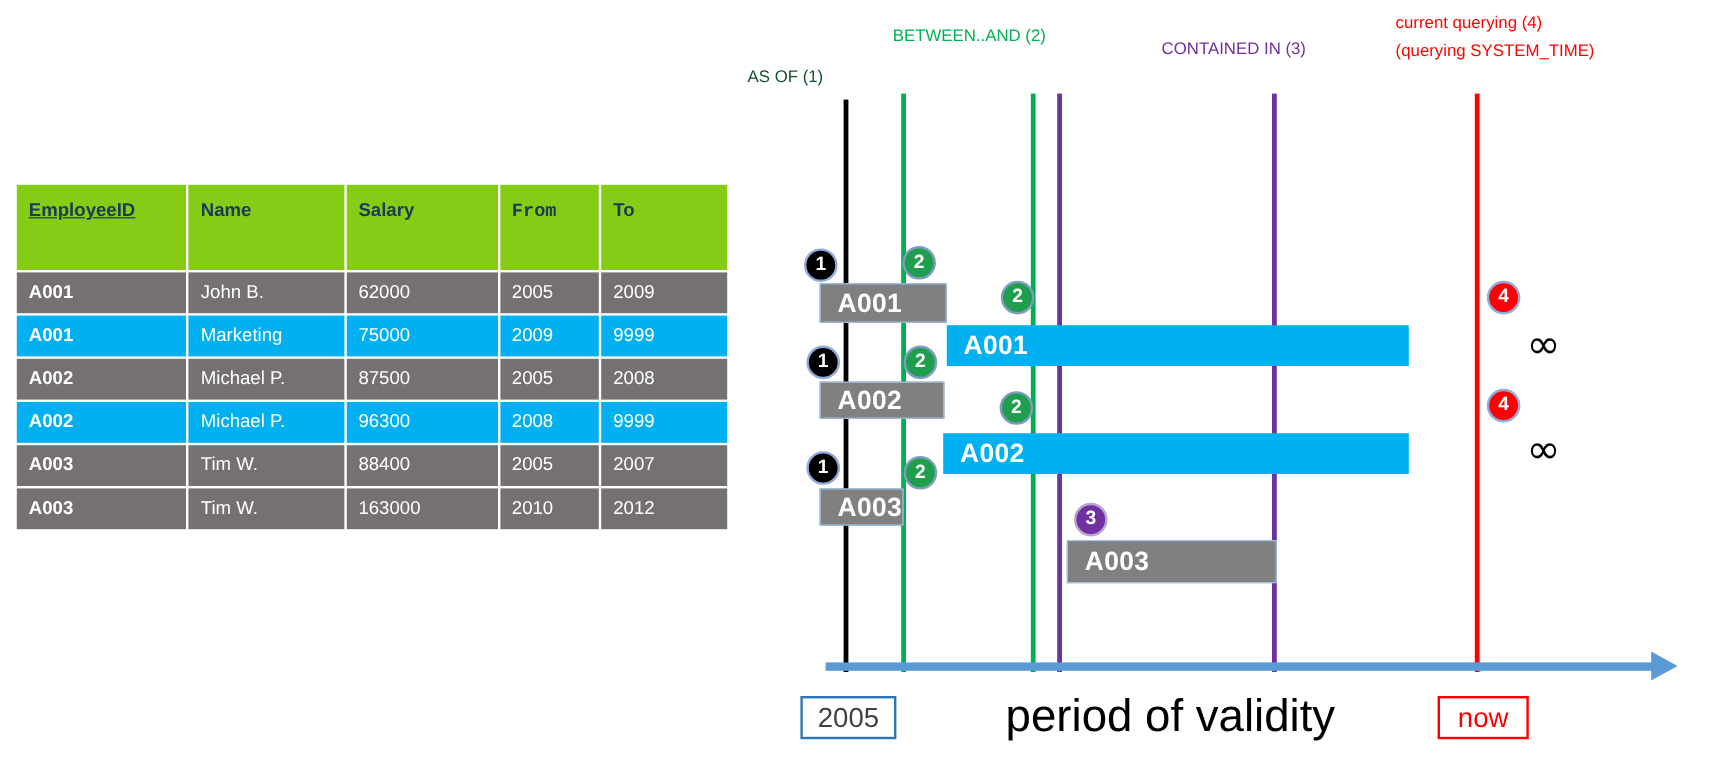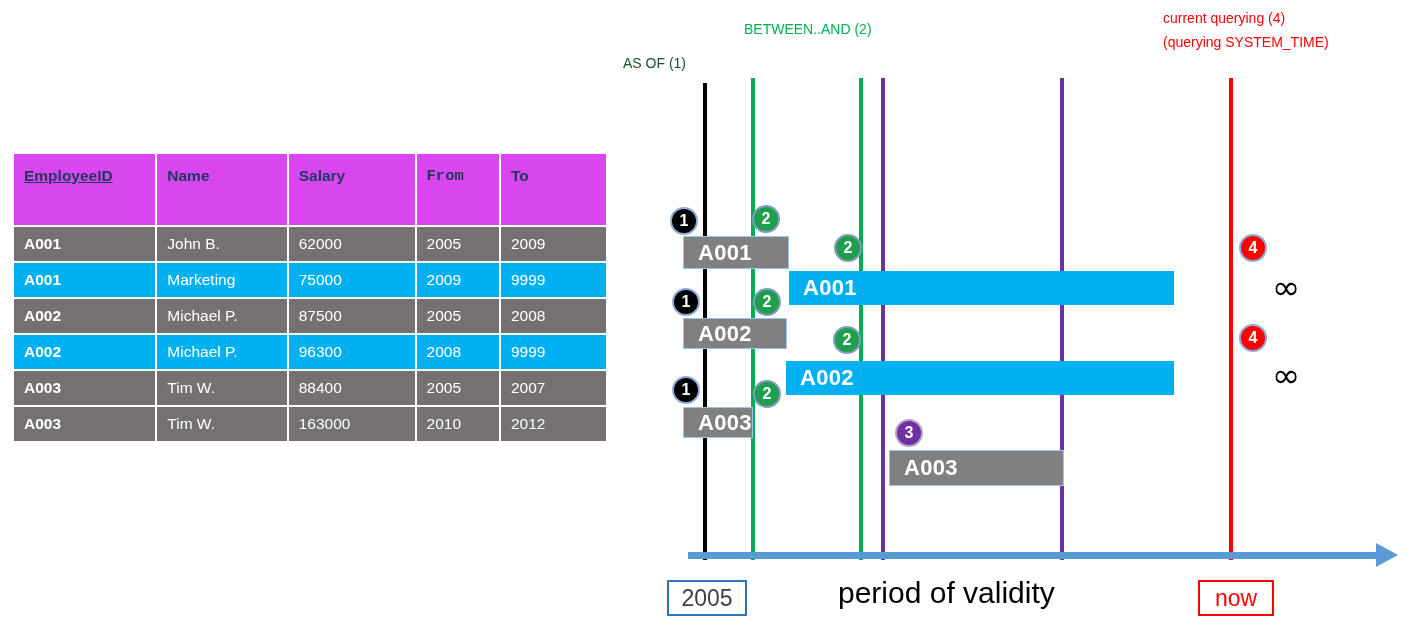--- a/index.html
+++ b/index.html
@@ -19,21 +19,21 @@
     width:596px;
   }
   #emp-table th, #emp-table td{
     padding:0 10px;
     text-align:left;
     font-size:15.5px;
     vertical-align:middle;
     white-space:nowrap;
   }
   #emp-table thead th{
-    background:#d946ef;
+    background:#84cc16;
     color:#1b3a5c;
     font-weight:bold;
     height:58px;
     vertical-align:top;
     padding-top:13px;
   }
   #emp-table thead th .hdr-u{ text-decoration:underline; }
   #emp-table tbody tr.row-gray td{ background:#767171;color:#ffffff;height:34px;}
   #emp-table tbody tr.row-blue td{ background:#00b0f0;color:#ffffff;height:34px;}
   #emp-table tbody td.c-id{ font-weight:bold; }
@@ -93,21 +93,21 @@
     position:absolute;
     box-sizing:border-box;
     display:flex;align-items:center;justify-content:center;
     font-size:23px;
     background:#ffffff;
   }
   .tickbox-2005{border:2px solid #2e75b6;color:#404040;}
   .tickbox-now{border:2px solid #ff0000;color:#ff0000;}
   .axis-caption{
     position:absolute;
-    font-size:30px;color:#000000;
+    font-size:38px;color:#000000;
     white-space:nowrap;
   }
 </style>
 </head>
 <body>
 
 <div class="stage">
 
   <table id="emp-table">
     <thead>
@@ -160,20 +160,21 @@
         <td>Tim W.</td>
         <td>163000</td>
         <td>2010</td>
         <td>2012</td>
       </tr>
     </tbody>
   </table>
 
   <div class="toplabel" style="left:623px;top:29px;color:#14532d;margin-top:23px;">AS OF (1)</div>
   <div class="toplabel" style="left:744px;top:18px;color:#00b050;">BETWEEN..AND (2)</div>
+  <div class="toplabel" style="left:968px;top:29px;color:#7030a0;">CONTAINED IN (3)</div>
   <div class="toplabel" style="left:1163px;top:7px;color:#ff0000;">current querying (4)</div>
   <div class="toplabel" style="left:1163px;top:31px;color:#ff0000;">(querying SYSTEM_TIME)</div>
 
   <div class="vline" style="left:703px;top:83px;height:477px;background:#000000;"></div>
   <div class="vline" style="left:751px;top:78px;height:482px;background:#00b050;"></div>
   <div class="vline" style="left:859px;top:78px;height:482px;background:#00b050;"></div>
   <div class="vline" style="left:881px;top:78px;height:482px;background:#7030a0;"></div>
   <div class="vline" style="left:1060px;top:78px;height:482px;background:#7030a0;"></div>
   <div class="vline" style="left:1229px;top:78px;height:482px;background:#ff0000;"></div>
 

